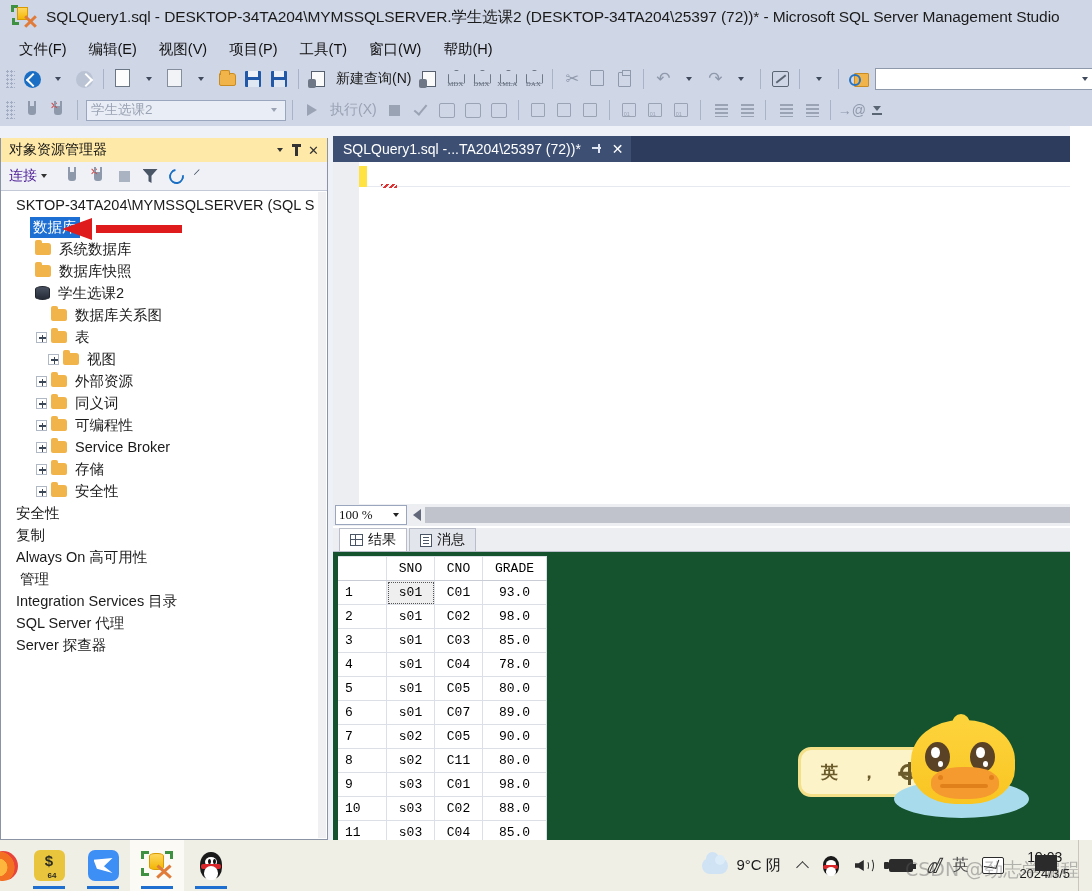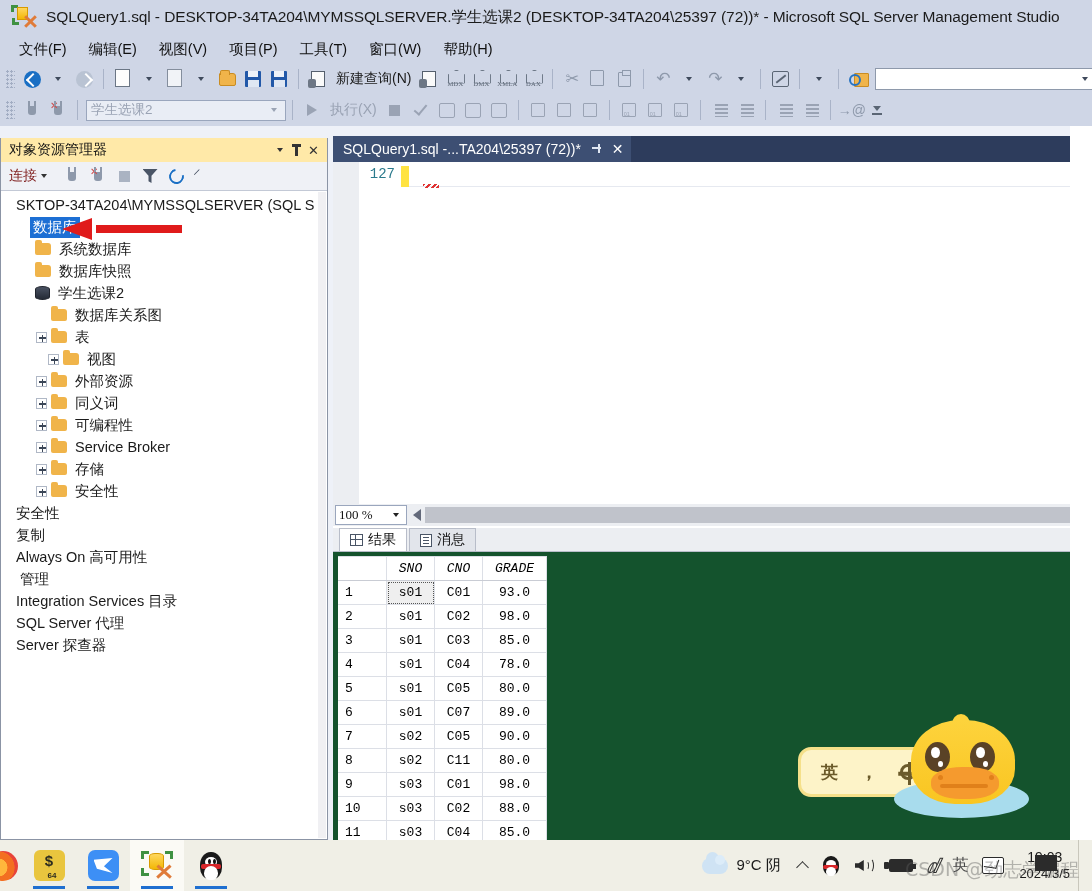--- a/index.html
+++ b/index.html
@@ -316,21 +316,21 @@
   }
   .oe-pin:after {
     content: ""; position: absolute; left: 5px; top: 1px; width: 3px;
     height: 12px; background: #333;
   }
   .oe-toolbar {
     height: 29px; background: #eff1f6; border-bottom: 1px solid #c3c9d6;
     display: flex; align-items: center; padding-left: 8px;
   }
   .oe-connect {
-    font-size: 14px; color: #7f1d1d; display: flex; align-items: center;
+    font-size: 14px; color: #4c1d95; display: flex; align-items: center;
     margin-right: 8px; cursor: default;
   }
   .oe-tree {
     position: absolute; left: 1px; top: 54px; right: 9px; bottom: 1px;
     overflow: hidden; background: #fff; padding-top: 2px;
   }
   .tnode {
     height: 22px; display: flex; align-items: center;
     font-size: 14.5px; color: #1b1b1b; white-space: nowrap; cursor: default;
   }
@@ -502,21 +502,21 @@
 
   .grid {
     position: absolute; left: 5px; top: 28px; border-collapse: collapse;
     font-family: "Liberation Mono", "DejaVu Sans Mono", monospace;
     font-size: 13px; color: #000;
   }
   .grid th, .grid td {
     border: 1px solid #dcdfe6; padding: 2px 6px; height: 24px;
     background: #fff; font-weight: normal; text-align: left;
   }
-  .grid th { background: #fff; border-bottom: 1px solid #c9ccd4; font-style: italic; }
+  .grid th { background: #fff; border-bottom: 1px solid #c9ccd4; }
   .grid td.rownum {
     width: 48px; text-align: left; padding-left: 6px; color: #000;
     border-left: 1px solid #fff;
   }
   .grid th.corner { width: 48px; border-left: 1px solid #fff; }
   .grid td.c-sno { width: 48px; text-align: center; }
   .grid td.c-cno { width: 48px; text-align: center; }
   .grid td.c-grade { width: 64px; text-align: center; }
   .grid th.h-sno, .grid th.h-cno { text-align: center; }
   .grid th.h-grade { text-align: center; }
@@ -1127,21 +1127,20 @@
     <div class="tabstrip">
       <div class="tab">
         <span class="tname">SQLQuery1.sql -...TA204\25397 (72))*</span>
         <span class="tpin"></span>
         <span class="tclose">✕</span>
       </div>
     </div>
 
     <div class="code-area">
       <div class="gutter-pad"></div>
-      <div class="ln-col">127</div>
       <div class="change-bar"></div>
       <div class="code-text">
         <div class="code-line-sep"></div>
         <div class="squiggle"></div>
         <span></span>
       </div>
     </div>
 
     <div class="splitter-h"></div>
     <div class="zoombar">

